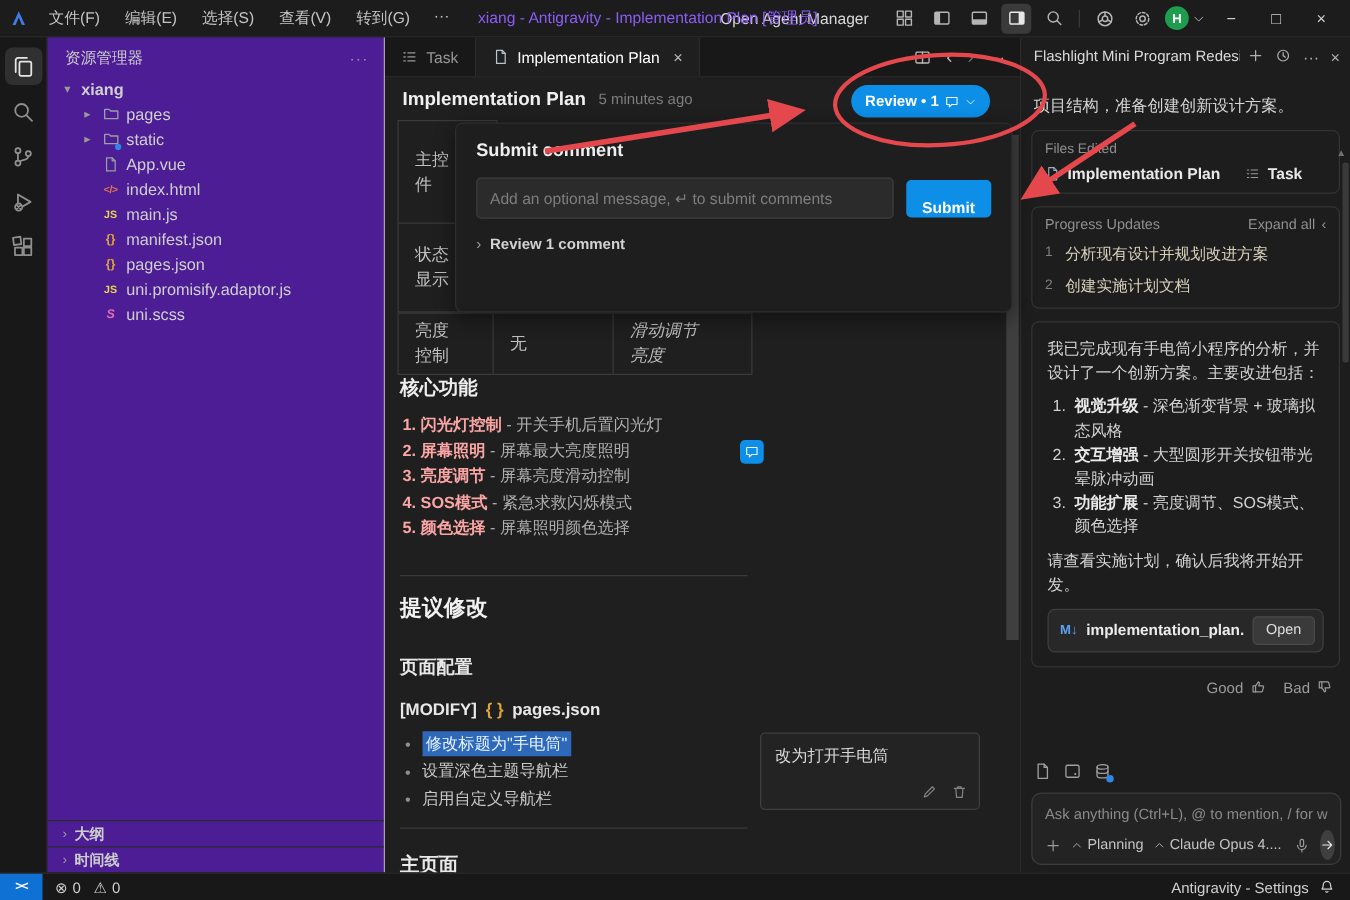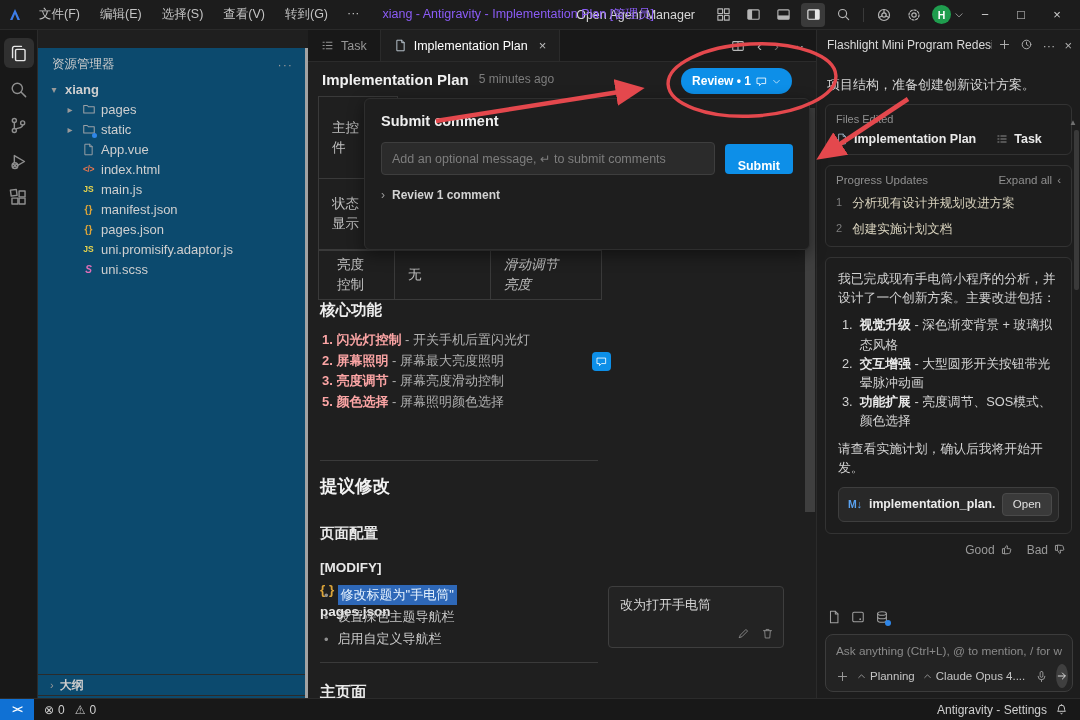--- a/index.html
+++ b/index.html
@@ -26,21 +26,21 @@
   .tb-sep { width:1px; height:14px; background:#3a3a3a; margin:0 2px; }
   .avatar { width:19px; height:19px; border-radius:50%; background:#1f9d4e; color:#fff; font-size:10.5px; font-weight:bold; display:flex; align-items:center; justify-content:center; }
   .win-ctrl { width:30px; height:28px; display:flex; align-items:center; justify-content:center; color:#cfcfcf; font-size:13px; }
 
   
   #activitybar { position:absolute; left:0; top:30px; width:38px; height:668px; background:#181818; border-right:1px solid #2b2b2b; display:flex; flex-direction:column; align-items:center; padding-top:8px; gap:6px; }
   .act-icon { width:30px; height:30px; display:flex; align-items:center; justify-content:center; color:#8f8f8f; border-radius:6px; }
   .act-icon.active { background:#303030; color:#e6e6e6; }
 
   
-  #sidebar { position:absolute; left:38px; top:48px; width:270px; height:668px; background:#0c4a6e; border-right:3px solid #a3a3a3; }
+  #sidebar { position:absolute; left:38px; top:30px; width:270px; height:668px; background:#4c1d95; border-right:1px solid #a3a3a3; }
   .sb-head { display:flex; align-items:center; padding:8px 12px 6px 14px; color:#cccccc; font-size:12.5px; }
   .sb-head .more { margin-left:auto; color:#9a9a9a; letter-spacing:1px; }
   .tree { font-size:13px; color:#cfcfcf; }
   .trow { display:flex; align-items:center; height:20px; padding-left:10px; gap:5px; white-space:nowrap; }
   .trow .tw { width:12px; color:#9a9a9a; font-size:10px; text-align:center; }
   .trow.child { padding-left:26px; }
   .fico { width:15px; height:15px; display:flex; align-items:center; justify-content:center; flex:none; position:relative; }
   .badge-js { color:#e8d44d; font-size:8.5px; font-weight:bold; }
   .badge-html { color:#e8774f; font-size:8.5px; font-weight:bold; letter-spacing:-0.5px; }
   .badge-json { color:#dca53a; font-size:10px; font-weight:bold; }
@@ -75,32 +75,32 @@
   .so-row { display:flex; align-items:center; margin-top:13px; gap:10px; }
   .so-input { flex:1; height:33px; background:#2b2b2b; border:1px solid #3e3e3e; border-radius:4px; color:#cccccc; font-size:12.5px; padding:0 10px; outline:none; font-family:inherit; }
   .so-input::placeholder { color:#7e7e7e; }
   .so-submit { height:30px; padding:15px 13px; background:#0d8fe8; border:none; border-radius:4px; color:#fff; font-weight:bold; font-size:12.5px; font-family:inherit; }
   .so-review { margin-top:13px; display:flex; align-items:center; gap:7px; font-size:12px; font-weight:bold; color:#d2d2d2; }
   .so-review .chev { color:#9a9a9a; font-weight:normal; }
 
   #row-brightness { left:10px; top:220px; display:flex; border:1px solid #3a3a3a; position:absolute; }
   #row-brightness > div { height:48px; display:flex; align-items:center; padding-left:13px; color:#c0c0c0; font-size:13.5px; border-right:1px solid #3a3a3a; }
   #row-brightness > div:last-child { border-right:none;font-style:italic; }
-  .bc1 { width:76px;text-align:right; } .bc2 { width:96px; } .bc3 { width:110px; }
+  .bc1 { width:76px; } .bc2 { width:96px; } .bc3 { width:110px; }
   .wrap60 { display:inline-block; width:62px; line-height:1.45; }
 
   .h-core { position:absolute; left:12px; top:270px; font-size:15.5px; font-weight:bold; color:#eeeeee; }
   #features { position:absolute; left:14px; top:301px; }
   .feat { height:20.5px; font-size:13px; color:#b0b0b0; white-space:nowrap; }
   .feat b { color:#fca5a5; }
   .cmt-badge { position:absolute; left:284px; top:322px; width:19px; height:19px; border-radius:4px; background:#0d8fe8; display:flex; align-items:center; justify-content:center; color:#fff; z-index:4; }
   .hr { position:absolute; left:12px; width:278px; height:1px; background:#3a3a3a; }
   .h-proposals { position:absolute; left:12px; top:444px; font-size:17.5px; font-weight:bold; color:#f2f2f2; }
   .h-pagecfg { position:absolute; left:12px; top:494px; font-size:14.5px; font-weight:bold; color:#e8e8e8; }
-  .modify-line { position:absolute; left:12px; top:530px; font-size:13.5px; font-weight:bold; color:#e8e8e8; display:flex; gap:7px; align-items:flex-start;flex-direction:column; }
+  .modify-line { position:absolute; left:12px; top:530px; font-size:13.5px; font-weight:bold; color:#e8e8e8; display:flex; gap:7px; align-items:flex-end; }
   .modify-line .braces { color:#dca53a; }
   #bullets { position:absolute; left:16px; top:554px; }
   .bul { height:22px; display:flex; align-items:center; gap:9px; font-size:13px; color:#c8c8c8; white-space:nowrap; }
   .bul .dot { color:#8f8f8f; }
   .hl { background:#2e68b8; color:#e8f4ff; padding:1px 3px; }
   #cmt-card { position:absolute; left:300px; top:556px; width:176px; height:62px; border:1px solid #3e3e3e; border-radius:4px; background:#232323; padding:9px 11px; font-size:13px; color:#d8d8d8; }
   .cc-icons { position:absolute; right:9px; bottom:7px; display:flex; gap:11px; color:#848484; }
   .h-mainpage { position:absolute; left:12px; top:652px; font-size:15.5px; font-weight:bold; color:#e8e8e8; }
   #ed-scroll { position:absolute; right:1px; top:78px; width:10px; height:404px; background:#3f3f3f; }
 
@@ -429,20 +429,21 @@
         <span class="wrap60">滑动调节亮度</span>
       </div>
   </div>
 
   <div class="h-core">核心功能</div>
 
   <div id="features">
     <div class="feat"><b><span>1.</span> <span>闪光灯控制</span></b> <span>- 开关手机后置闪光灯</span></div>
     <div class="feat"><b><span>2.</span> <span>屏幕照明</span></b> <span>- 屏幕最大亮度照明</span></div>
     <div class="feat"><b><span>3.</span> <span>亮度调节</span></b> <span>- 屏幕亮度滑动控制</span></div>
+    <div class="feat"><b><span>4.</span> <span>SOS模式</span></b> <span>- 紧急求救闪烁模式</span></div>
     <div class="feat"><b><span>5.</span> <span>颜色选择</span></b> <span>- 屏幕照明颜色选择</span></div>
   </div>
 
   <div class="cmt-badge">
     <svg class="ic" width="11" height="11" viewBox="0 0 16 16">
         <path d="M2 3h12v8H8l-3 3v-3H2z"></path>
       </svg>
   </div>
 
   <div class="hr" style="top:430px;"></div>

